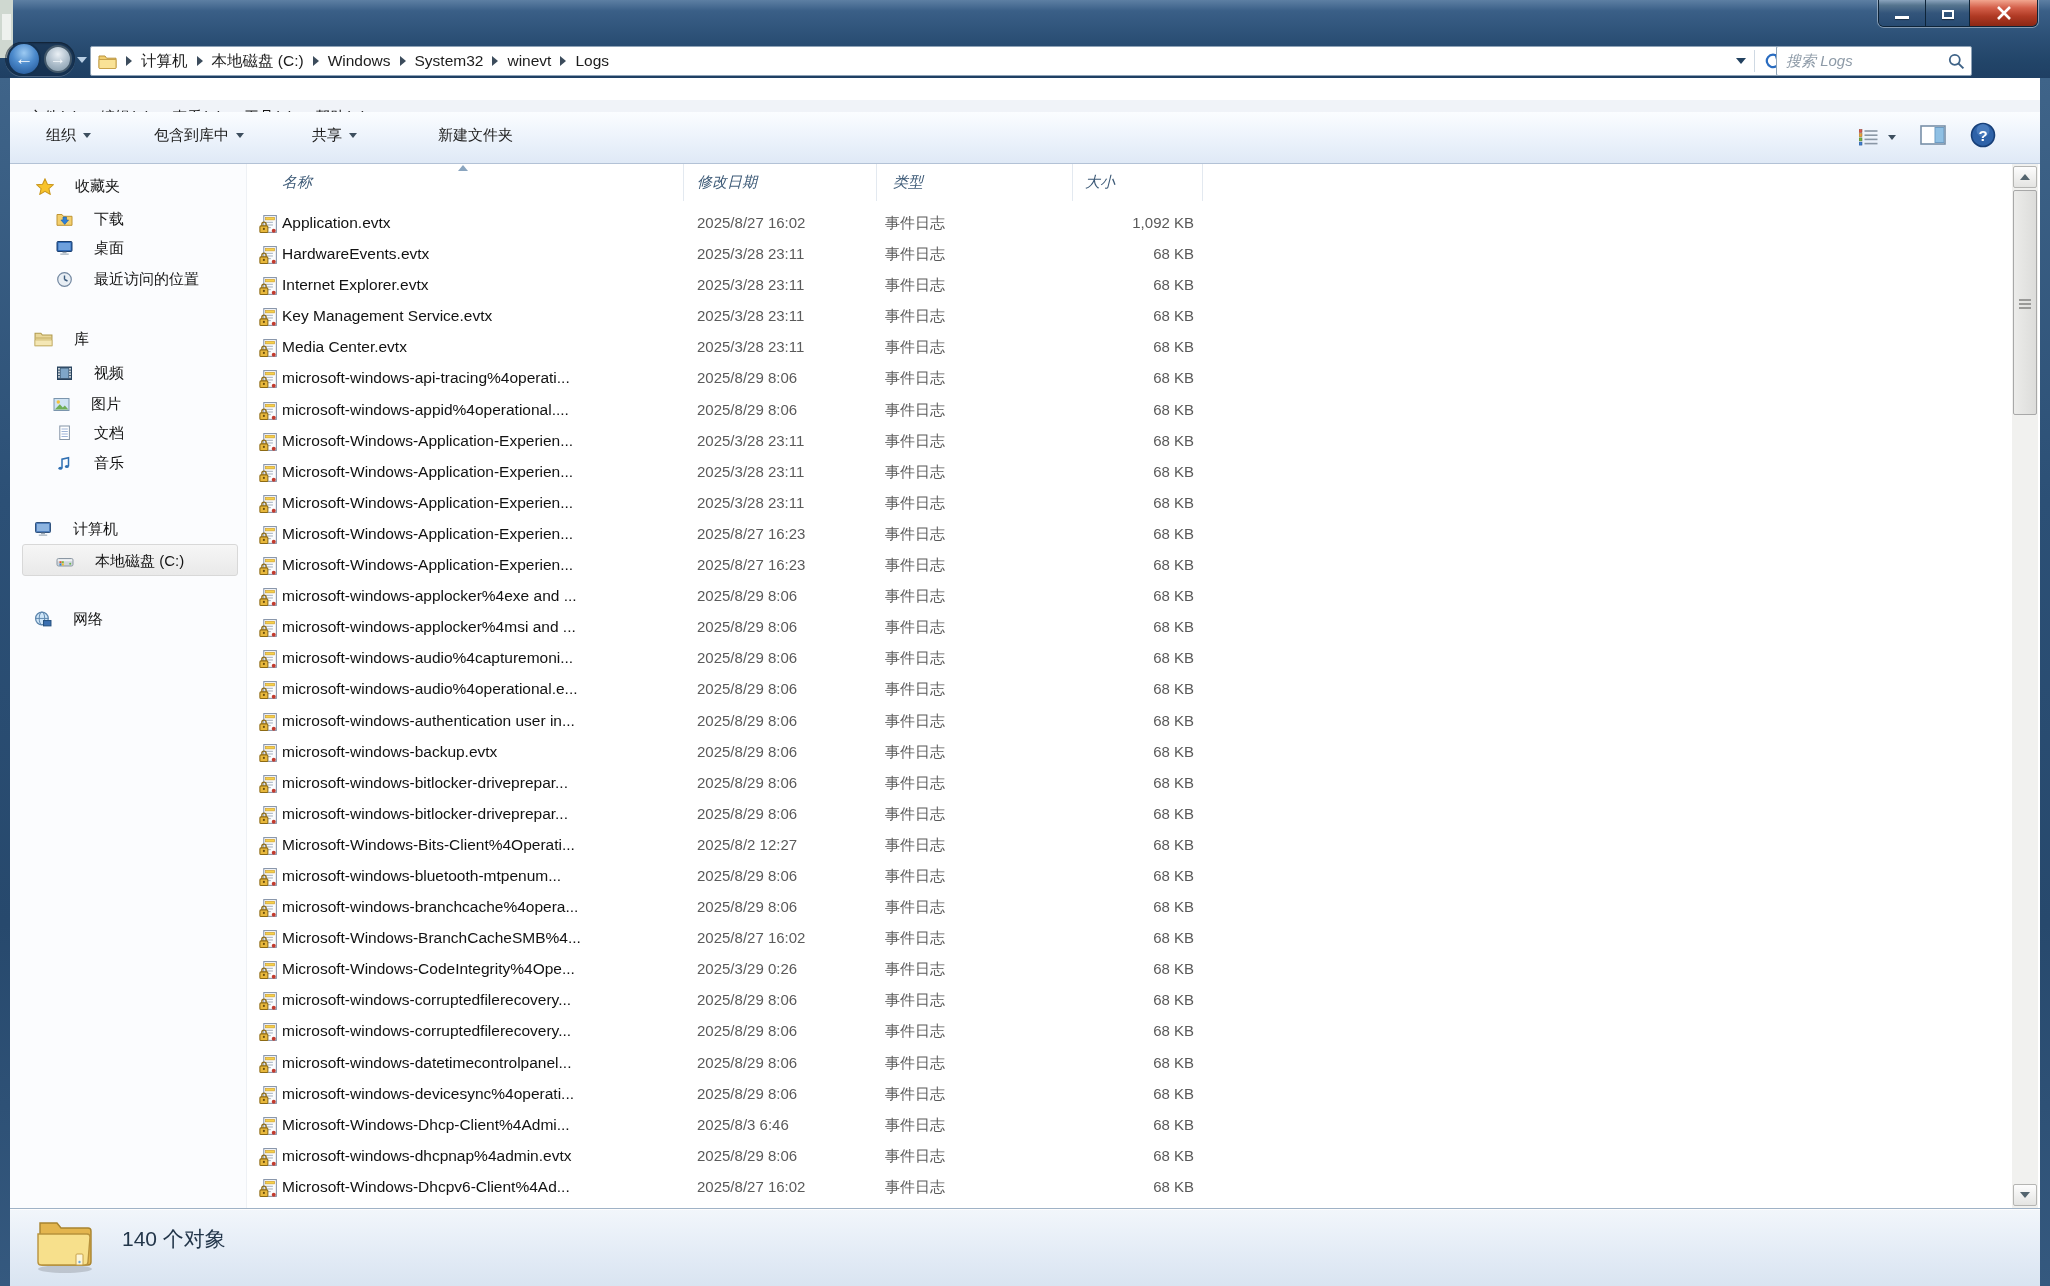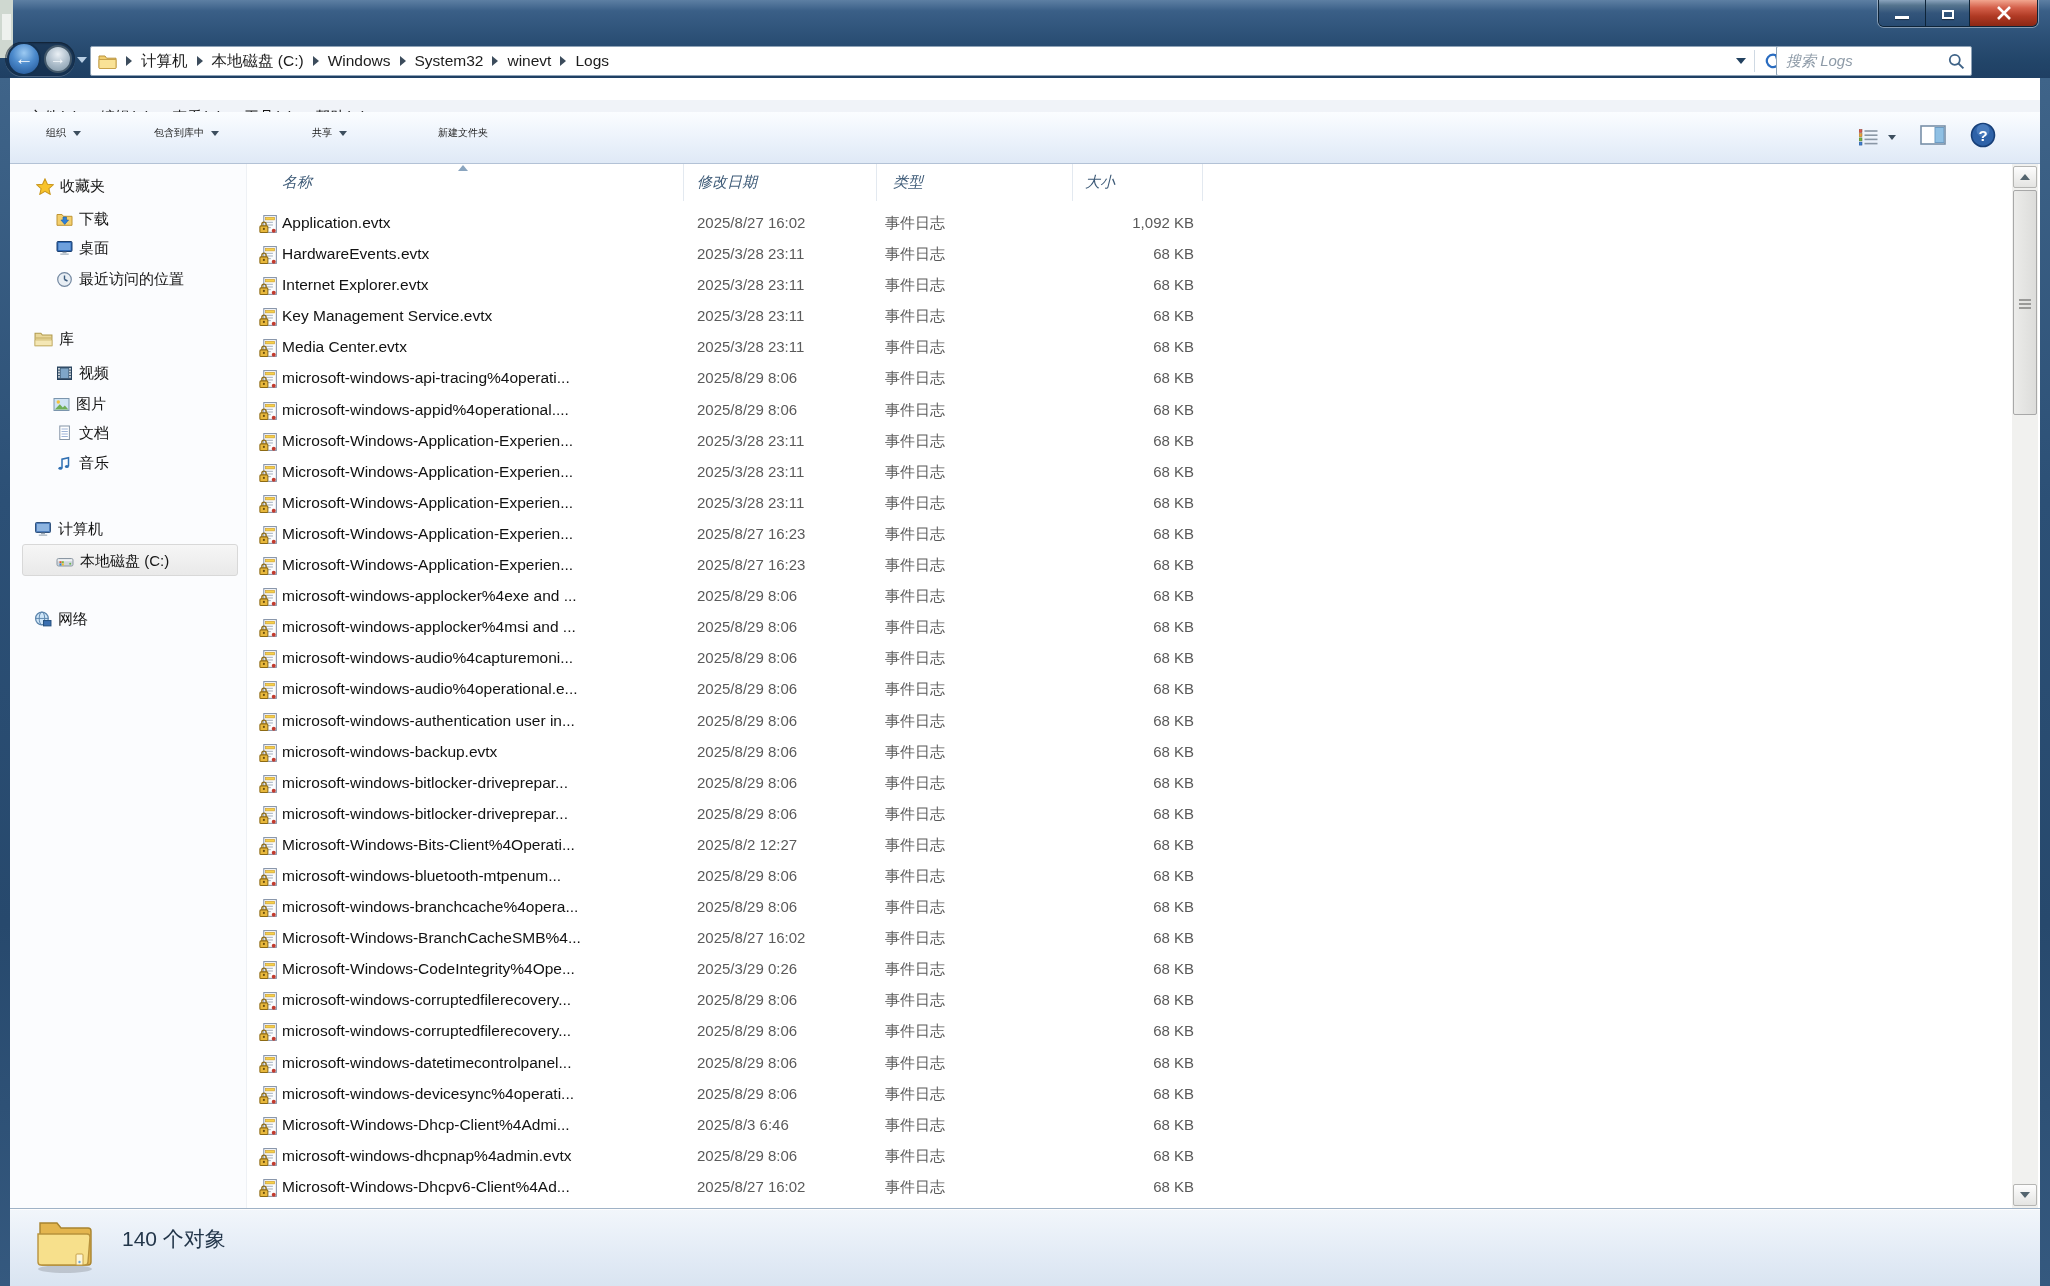--- a/index.html
+++ b/index.html
@@ -59,29 +59,29 @@
 
   
   .menubar{position:absolute;left:10px;top:78px;width:2030px;height:34px;background:#f0f3f8;
     display:flex;align-items:center;padding-left:8px;margin-top:22px;}
   .menu-item{font-size:15px;color:#161616;padding:4px 11px;}
 
   
   .toolbar{position:absolute;left:10px;top:112px;width:2030px;height:52px;
     background:linear-gradient(180deg,#fbfdff 0%,#eef4fc 45%,#dfe9f6 100%);
     border-bottom:1px solid #b3c2d6;}
-  .tb-btn{position:absolute;top:14px;font-size:10px;color:#1e1e1e;display:flex;align-items:center;gap:7px;}
+  .tb-btn{position:absolute;top:14px;font-size:15px;color:#1e1e1e;display:flex;align-items:center;gap:7px;}
   .tb-caret{width:0;height:0;border-left:4px solid transparent;border-right:4px solid transparent;border-top:5px solid #3d4e5e;}
   .tb-right{position:absolute;right:44px;top:10px;display:flex;align-items:center;gap:24px;}
   .views-btn{display:flex;align-items:center;gap:9px;}
 
   
   .main{position:absolute;left:10px;top:164px;width:2030px;height:1044px;background:#fff;}
   .sidebar{position:absolute;left:0;top:0;width:237px;height:100%;background:#fbfcfe;border-right:1px solid #eef1f5;}
-  .side-item{position:absolute;display:flex;align-items:center;gap:6px;height:24px;}
+  .side-item{position:absolute;display:flex;align-items:center;gap:21px;height:24px;}
   .side-item .lbl{font-size:15px;color:#141414;white-space:nowrap;}
   .side-sel{position:absolute;left:12px;top:380px;width:216px;height:32px;border:1px solid #d8d8d8;border-radius:3px;
     background:linear-gradient(180deg,#f6f6f6,#e9e9e9);}
 
   
   .list-header{position:absolute;left:237px;top:0;width:1766px;height:37px;background:#fff;display:flex;font-style:italic;}
   .hcell{font-size:15px;color:#3d5a77;display:flex;align-items:center;border-right:1px solid #e3e9f0;}
   .h-name{width:437px;padding-left:35px;} .h-date{width:193px;padding-left:13px;}
   .h-type{width:196px;padding-left:16px;} .h-size{width:130px;padding-left:12px;}
   .sort-arrow{position:absolute;left:211px;top:1px;width:0;height:0;

